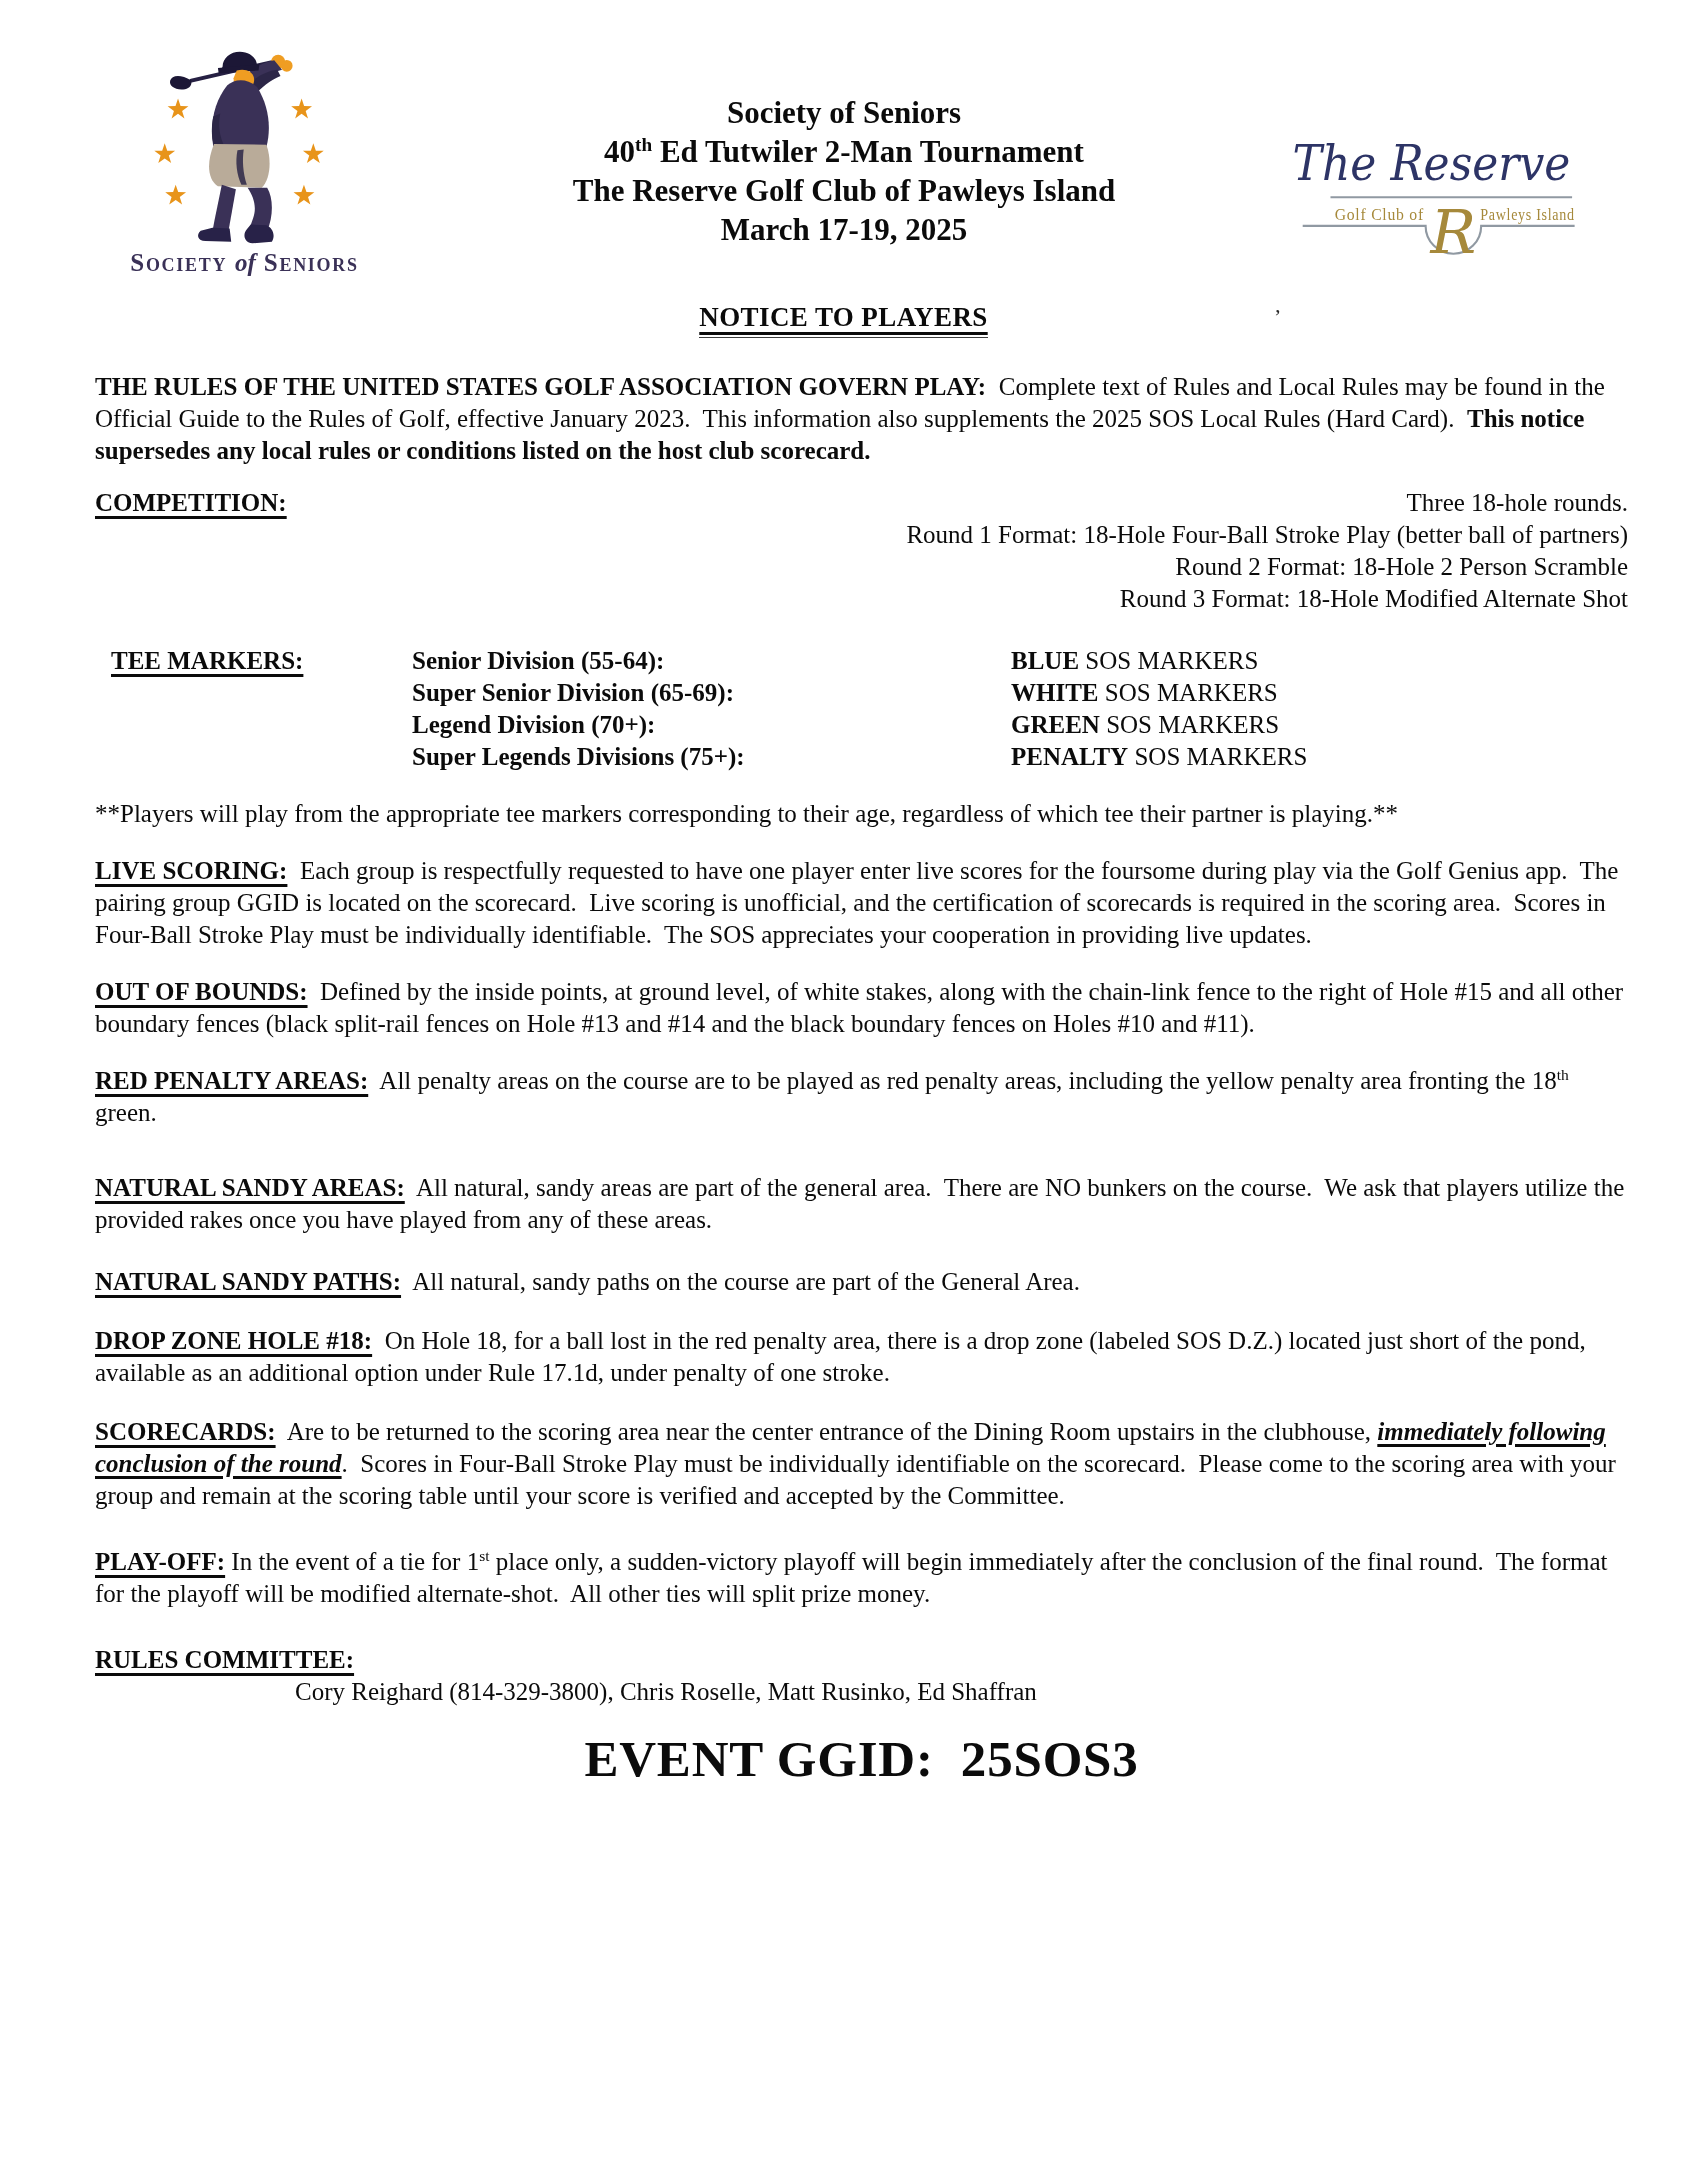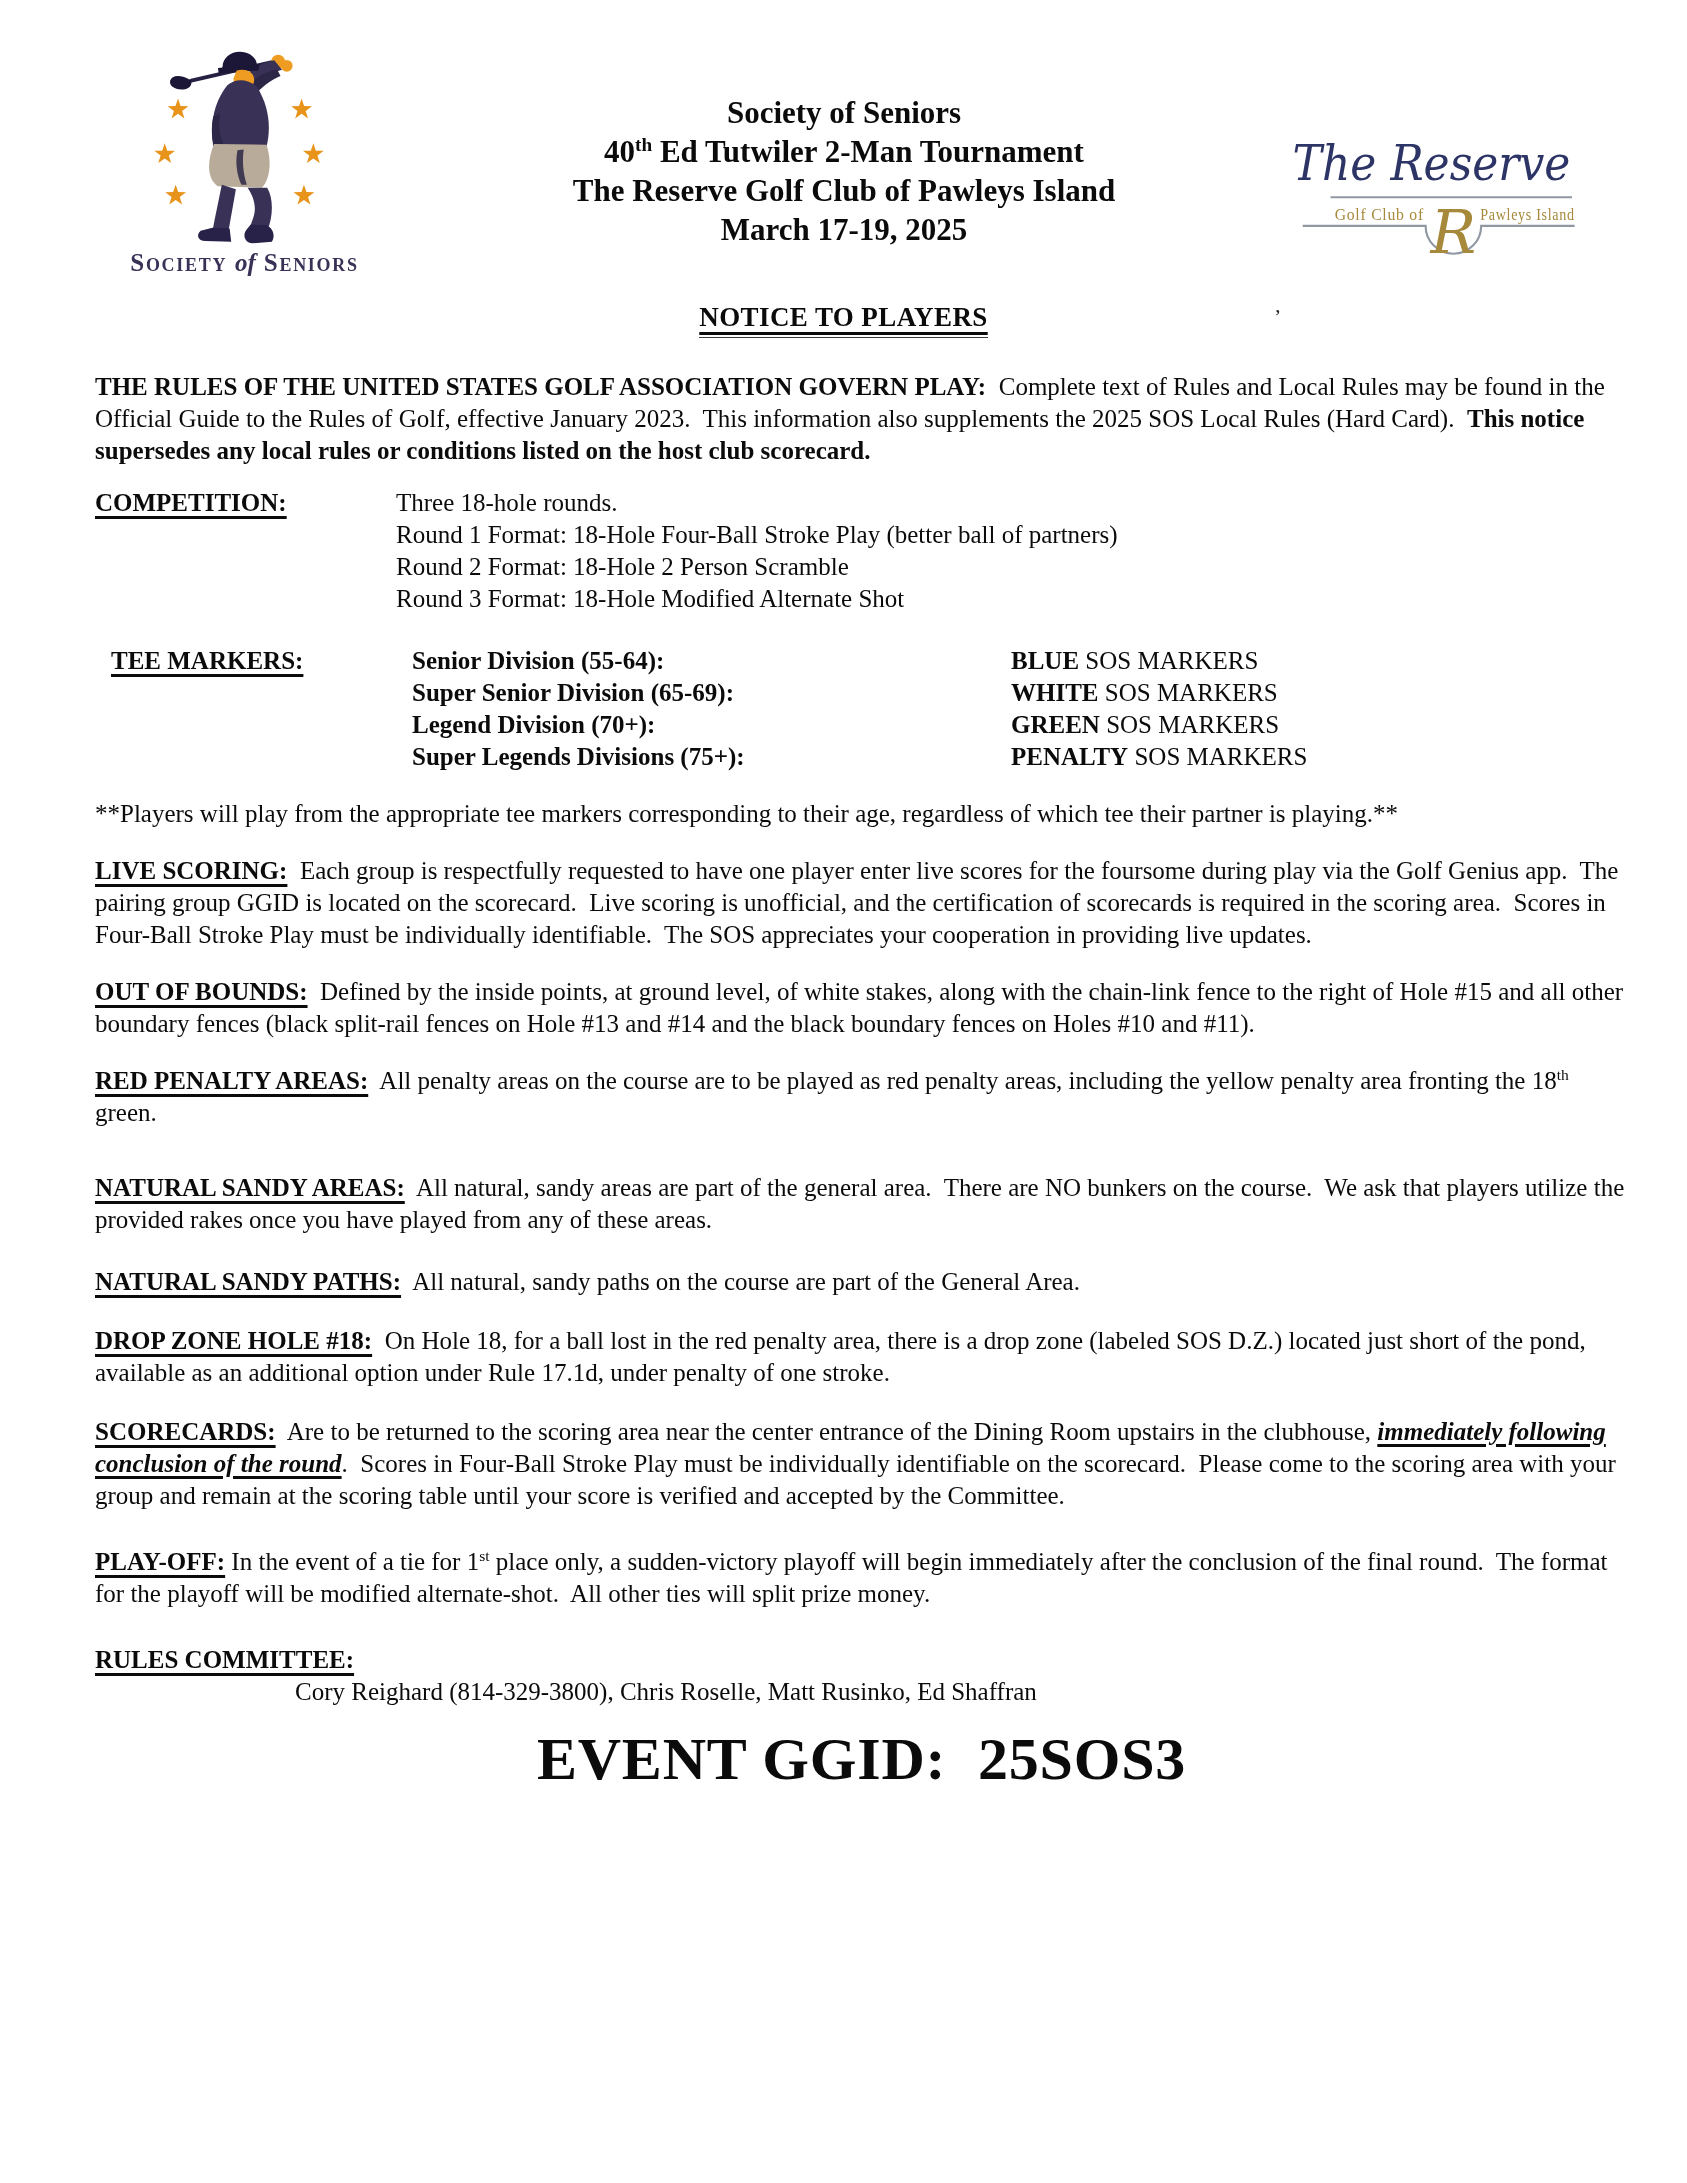--- a/index.html
+++ b/index.html
@@ -32,36 +32,36 @@
   .hdr-label { font-weight:bold; text-decoration:underline; text-decoration-thickness:2.5px; text-underline-offset:5px; }
   b { font-weight:bold; }
   sup { font-size:62%; vertical-align:super; line-height:0;text-align:right; }
 
   .intro { margin-top:22px; }
   .competition { margin-top:20px; }
   .tee { margin-top:30px;margin-left:16px; }
   .two-col { display:flex; align-items:flex-start; }
   .col-label { width:301px; flex:none; }
   .col-body { flex:1; }
-  .comp-line { white-space:pre-wrap; }
+  .comp-line { white-space:pre-wrap;text-align:right; }
   .tee-row { display:flex; }
   .tee-div { width:599px; flex:none; font-weight:bold; }
   .players-note { margin-top:25px; }
   .live-scoring { margin-top:25px; }
   .oob { margin-top:25px; }
   .red-penalty { margin-top:25px; }
   .nsa { margin-top:43px; }
   .nsp { margin-top:30px; }
   .drop-zone { margin-top:27px; }
   .scorecards { margin-top:27px; }
   .scorecards .emph { font-weight:bold; font-style:italic; text-decoration:underline; text-decoration-thickness:2.5px; text-underline-offset:4.2px; }
   .playoff { margin-top:34px; }
   .rules-committee { margin-top:34px; }
   .members { padding-left:200px; }
-  .ggid { text-align:center; font-size:60px; font-weight:bold; letter-spacing:0.8px; margin-top:35px; white-space:pre-wrap; }
+  .ggid { text-align:center; font-size:51px; font-weight:bold; letter-spacing:0.8px; margin-top:35px; white-space:pre-wrap; }
 </style>
 </head>
 <body>
 
 <div class="page">
 
   <div class="header">
 
     <div class="sos-logo">
       <svg width="287" height="219" viewBox="0 0 320 280">

